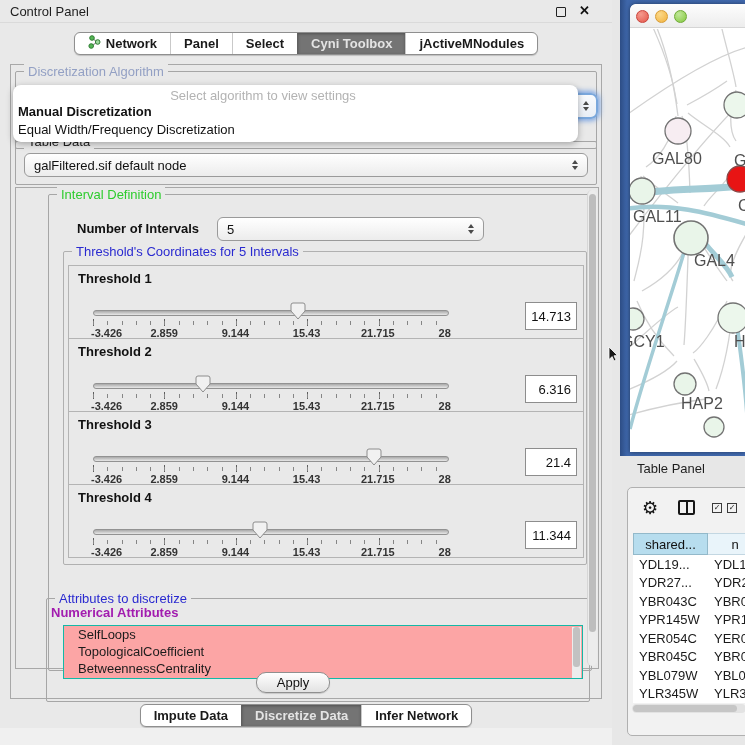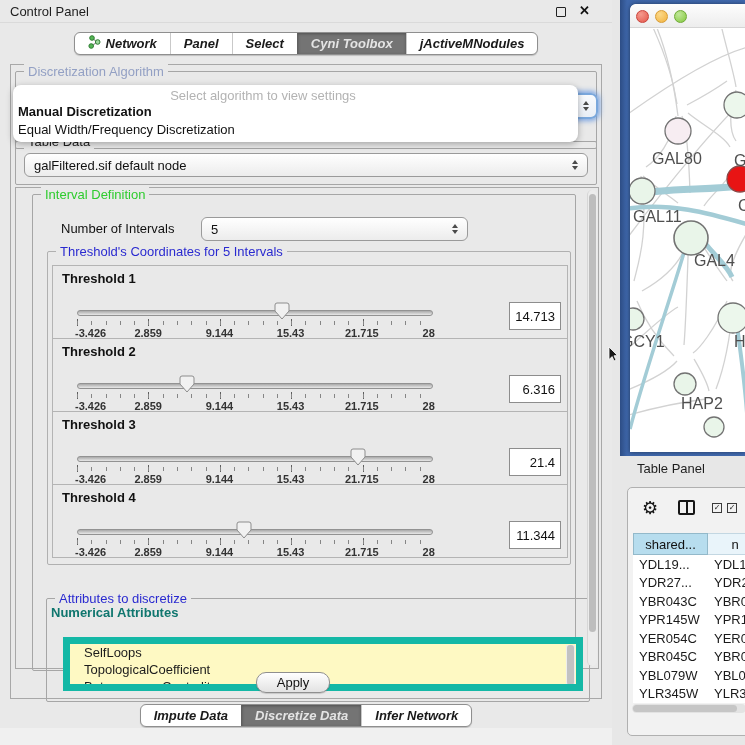--- a/index.html
+++ b/index.html
@@ -8,21 +8,21 @@
   .screen { position:relative; width:745px; height:745px; overflow:hidden; background:#e7e7e7; }
   .abs { position:absolute; }
 
   
   .cp { position:absolute; left:0; top:0; width:612px; height:745px; background:#e9e9e9; }
   .cp-titlebar { position:absolute; left:0; top:0; width:612px; height:23px; background:#e9e9e9; border-bottom:1px solid #dadada; }
   .cp-title { position:absolute; left:10px; top:4px; font-size:13px; color:#1e1e1e; }
   .float-ic { position:absolute; right:46px; top:7px; width:10px; height:10px; border:1.7px solid #222; border-radius:1px; }
   .close-ic { position:absolute; right:22px; top:3px; font-size:13px; font-weight:bold; color:#111; }
 
-  .seg { display:flex; border:1px solid #8f8f8f; border-radius:6px; overflow:hidden; background:#fff; height:23px; box-shadow:0 1px 1px rgba(0,0,0,.18);font-style:italic; }
+  .seg { display:flex; border:1px solid #8f8f8f; border-radius:6px; overflow:hidden; background:#fff; height:23px; box-shadow:0 1px 1px rgba(0,0,0,.18); }
   .seg .tab { display:flex; align-items:center; gap:5px; padding:0 13px; font-size:13px; font-weight:bold; color:#1a1a1a; border-left:1px solid #c9c9c9; white-space:nowrap; cursor:default; }
   .seg .tab:first-child { border-left:none; }
   .seg .tab.sel { background:#747474; color:#e4e4e4; border-left-color:#616161; box-shadow:inset 0 1px 3px rgba(0,0,0,.3); }
   .toptabs { position:absolute; left:0; top:32px; width:612px; display:flex; justify-content:center; }
   .bottabs { position:absolute; left:0; top:704px; width:612px; display:flex; justify-content:center; }
   .botstrip { position:absolute; left:0; top:728px; width:612px; height:17px; background:#f0f0f0; }
 
   .main-outer { position:absolute; left:10px; top:64px; width:592px; height:635px; border:1px solid #a8a8a8; background:#e9e9e9; }
 
   .grp { position:absolute; border:1px solid #a6a6a6; border-radius:2px; }
@@ -53,21 +53,21 @@
   .track { position:absolute; left:0; right:0; top:4px; height:6px; border:1px solid #929292; border-radius:4px; background:linear-gradient(#a9a9a9,#e8e8e8); }
   .ticksm { position:absolute; left:0; top:15px; width:357px; height:4px; background:repeating-linear-gradient(to right,#858585 0 1px,transparent 1px 14.28px); }
   .ticksM { position:absolute; left:0; top:13px; width:357px; height:7px; background:repeating-linear-gradient(to right,#5e5e5e 0 1px,transparent 1px 71.4px); }
   .tlabels { position:absolute; left:0; top:21px; width:356px; height:12px; font-size:11px; font-weight:bold; color:#333; }
   .tl { position:absolute; transform:translateX(-50%); white-space:nowrap; }
   .tl.first { transform:translateX(-2px); }
   .tl.last { transform:translateX(-85%); }
   .thumb { position:absolute; top:-4px; width:16px; height:18px; transform:translateX(-50%); z-index:2; }
   .valbox { position:absolute; right:6px; top:36px; width:52px; height:28px; background:#fff; border:1px solid #8d8d8d; font-size:13px; color:#111; display:flex; align-items:center; justify-content:flex-end; padding-right:5px; }
 
-  .listbox { position:absolute; left:16px; top:26px; width:520px; height:54px; background:#fef9c3; border:7px solid #14b8a6; overflow:hidden;margin-top:12px; }
+  .listbox { position:absolute; left:16px; top:26px; width:520px; height:54px; background:#fca5a5; border:1px solid #14b8a6; overflow:hidden; }
   .li { height:17px; line-height:17px; padding-left:14px; font-size:13px; color:#1c1c1c; white-space:nowrap; }
   .list-scroll { position:absolute; right:1px; top:1px; width:9px; height:52px; background:#ededed; }
   .list-scroll .thumbv2 { position:absolute; left:1px; top:0; width:7px; height:40px; background:#c2c2c2; border-radius:3px; }
 
   .btn { position:absolute; border:1px solid #8f8f8f; border-radius:10px; background:linear-gradient(#ffffff,#e2e2e2); font-size:13px; color:#111; height:21px; display:flex; align-items:center; justify-content:center; box-shadow:0 1px 1px rgba(0,0,0,.15); }
 
   
   .net-frame { position:absolute; left:620px; top:0; width:125px; height:456px; background:linear-gradient(90deg,#2d4d85 0,#3e66a9 7px,#4169ae 100%); }
   .net-win { position:absolute; left:630px; top:4px; width:115px; height:448px; background:#fff; border-radius:6px 0 0 0; box-shadow:0 0 4px rgba(0,0,0,.45); overflow:hidden; }
   .net-titlebar { position:absolute; left:0; top:0; width:115px; height:24px; background:linear-gradient(#fdfdfd,#ededed); border-bottom:1px solid #d5d5d5; border-radius:6px 0 0 0; }
@@ -160,24 +160,24 @@
           <span>galFiltered.sif default node</span>
           <span class="stepper">
               <span class="arr-up"></span>
               <span class="arr-dn"></span>
             </span>
         </div>
       </div>
 
       <div class="scrollpane">
 
-        <div class="grp" style="left:16px; top:6px; width:544px; height:477px;">
+        <div class="grp" style="left:32px; top:6px; width:544px; height:477px;">
           <span class="grp-title t-green">Interval Definition</span>
 
-          <span class="abs" style="left:28px; top:26px; font-size:13px; font-weight:normal; color:#111;">Number of Intervals</span>
+          <span class="abs" style="left:28px; top:26px; font-size:13px; font-weight:bold; color:#111;">Number of Intervals</span>
           <div class="combo" style="left:168px; top:22px; width:267px;">
             <span>5</span>
             <span class="stepper">
                 <span class="arr-up"></span>
                 <span class="arr-dn"></span>
               </span>
           </div>
 
           <div class="grp" style="left:14px; top:56px; width:524px; height:314px; border-color:#b0b0b0;">
             <span class="grp-title t-blue">Threshold's Coordinates for 5 Intervals</span>
@@ -263,21 +263,21 @@
                   <span class="tl last" style="left:100%">28</span>
                 </div>
               </div>
               <div class="valbox">11.344</div>
             </div>
           </div>
         </div>
 
         <div class="grp" style="left:30px; top:410px; width:544px; height:104px;">
           <span class="grp-title t-blue">Attributes to discretize</span>
-          <span class="abs" style="left:4px; top:6px; font-size:13px; font-weight:bold; color:#0f766e;">Numerical Attributes</span>
+          <span class="abs" style="left:4px; top:6px; font-size:13px; font-weight:bold; color:#a21caf;">Numerical Attributes</span>
           <div class="listbox">
             <div class="li">SelfLoops</div>
             <div class="li">TopologicalCoefficient</div>
             <div class="li">BetweennessCentrality</div>
             <div class="list-scroll">
                 <div class="thumbv2"></div>
               </div>
           </div>
         </div>
 

